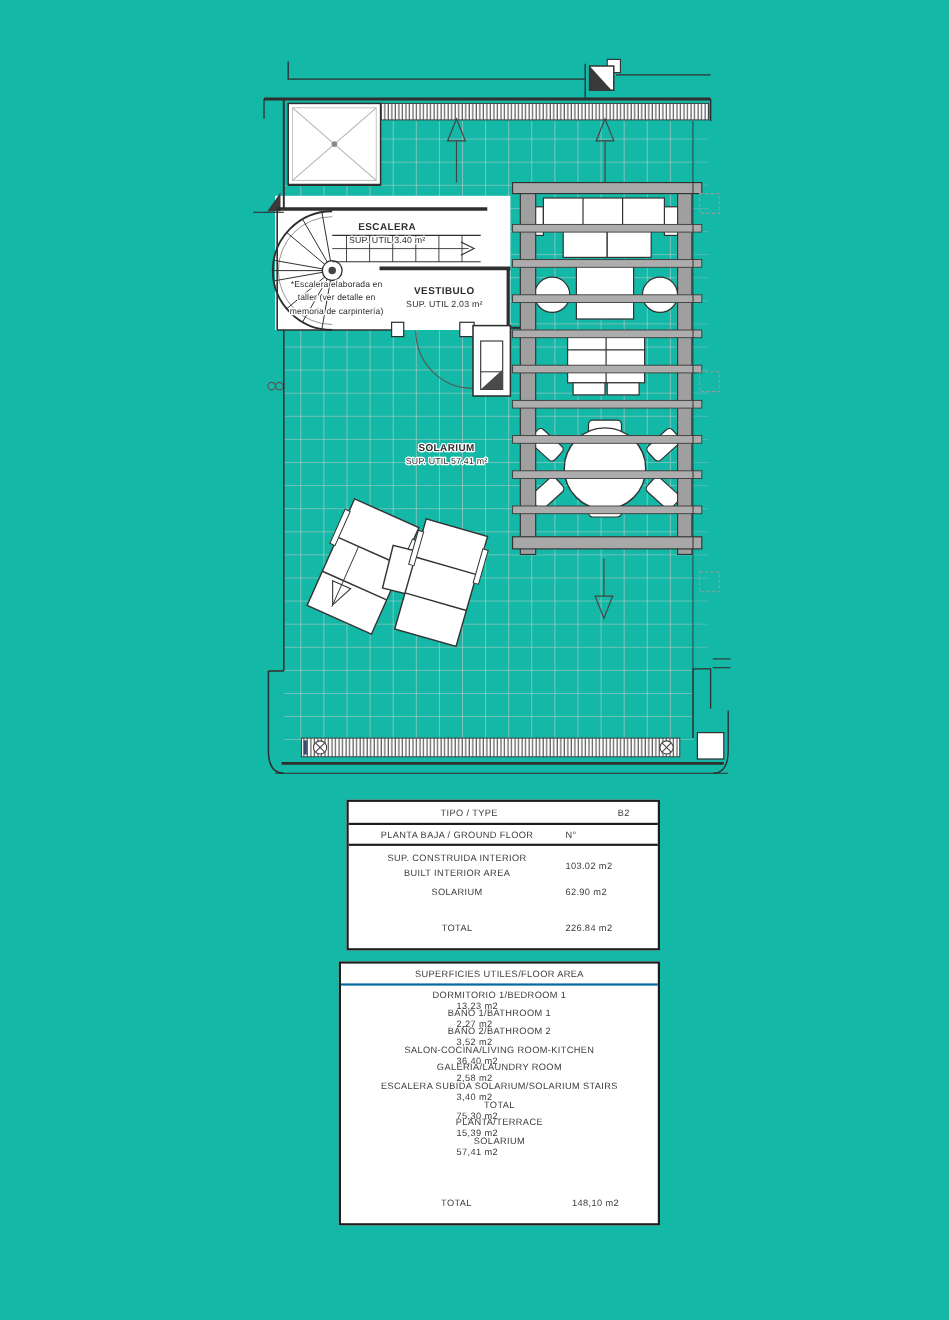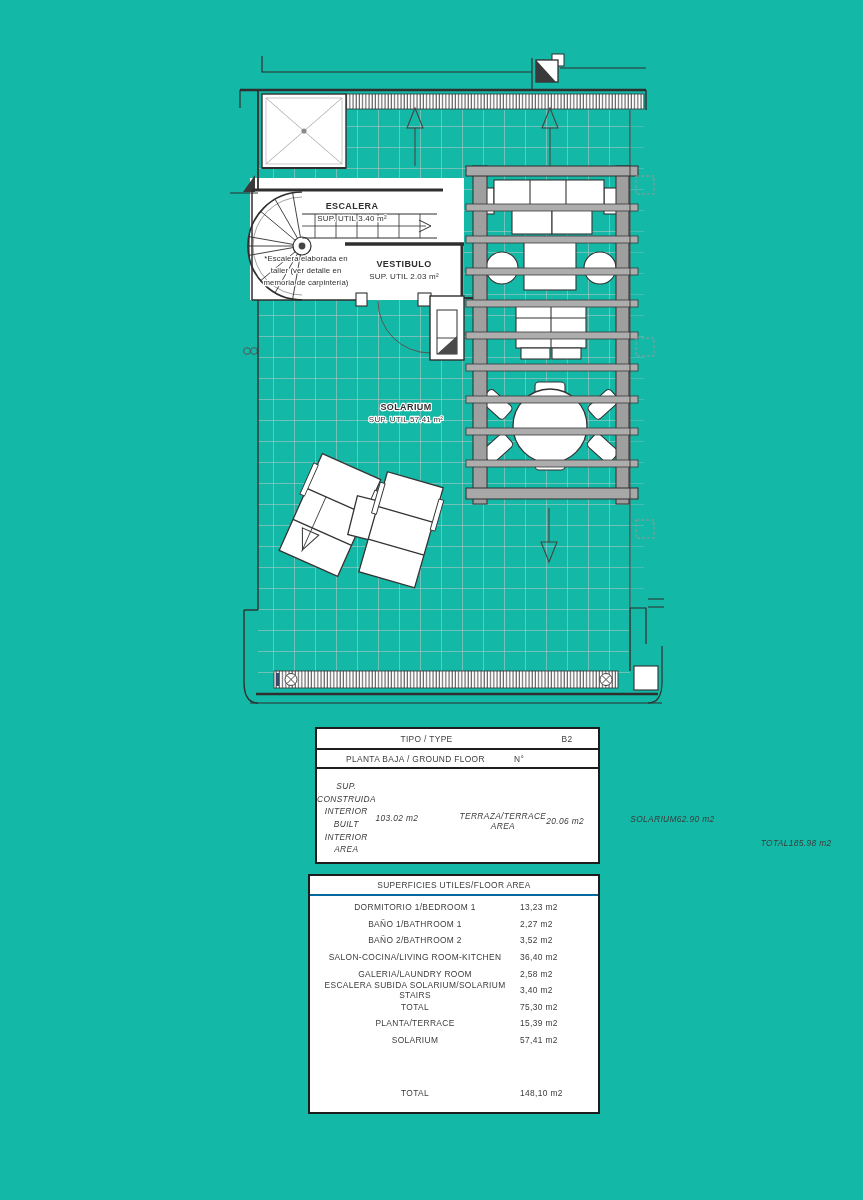--- a/index.html
+++ b/index.html
@@ -36,29 +36,29 @@
   #summary-table{left:315px;top:727px;width:285px;height:137px;}
   #areas-table{left:308px;top:874px;width:292px;height:240px;border-width:2.5px;}
   .trow{display:flex;align-items:center;}
   .trow .lbl{flex:1;text-align:center;}
   .trow .val{text-align:left;}
   
   #summary-table .hdr1{height:19px;border-bottom:2px solid #1d1d1d;}
   #summary-table .hdr1 .val{width:62px;text-align:center;}
   #summary-table .hdr2{height:17px;border-bottom:2.5px solid #1d1d1d;}
   #summary-table .hdr2 .val{width:84px;text-align:left;}
-  #summary-table .body{flex:1;display:flex;padding-top:5px;font-style:italic;}
+  #summary-table .body{flex:1;display:flex;flex-direction:column;padding-top:5px;}
   #summary-table .body .trow{min-height:20px;}
   #summary-table .body .val{width:84px;}
   #summary-table .two-line{line-height:1.5;}
   #summary-table .total-row{margin-top:auto;margin-bottom:9px;min-height:16px;}
   
   #areas-table .hdr{height:18px;border-bottom:2px solid #0369a1;}
   #areas-table .rows{display:flex;flex-direction:column;padding-top:3px;}
-  #areas-table .rows .trow{height:16.6px;}
+  #areas-table .rows .trow{height:16.6px;flex-direction:column;}
   #areas-table .val{width:78px;}
   #areas-table .total-row{margin-top:auto;margin-bottom:11px;height:16px;}
 </style>
 </head>
 <body>
 
 <div id="sheet">
 
   <svg id="plan-svg" width="863" height="726" viewBox="0 0 863 726">
     <defs>
@@ -311,31 +311,27 @@
       <span class="val">N°</span>
     </div>
     <div class="body">
       <div class="trow">
         <span class="lbl two-line">
           <span style="display:block">SUP. CONSTRUIDA INTERIOR</span>
           <span style="display:block">BUILT INTERIOR AREA</span>
         </span>
         <span class="val">103.02 m2</span>
       </div>
-      <div class="trow" style="margin-top:6px;">
-        <span class="lbl">TERRAZA/TERRACE AREA</span>
-        <span class="val">20.06 m2</span>
-      </div>
       <div class="trow" style="margin-top:2px;">
         <span class="lbl">SOLARIUM</span>
         <span class="val">62.90 m2</span>
       </div>
       <div class="trow total-row">
         <span class="lbl">TOTAL</span>
-        <span class="val">185.98 m2</span>
+        <span class="val">226.84 m2</span>
       </div>
     </div>
   </div>
 
   <div id="areas-table" class="ptable">
     <div class="trow hdr">
       <span class="lbl">SUPERFICIES UTILES/FLOOR AREA</span>
     </div>
     <div class="rows">
       <div class="trow">

